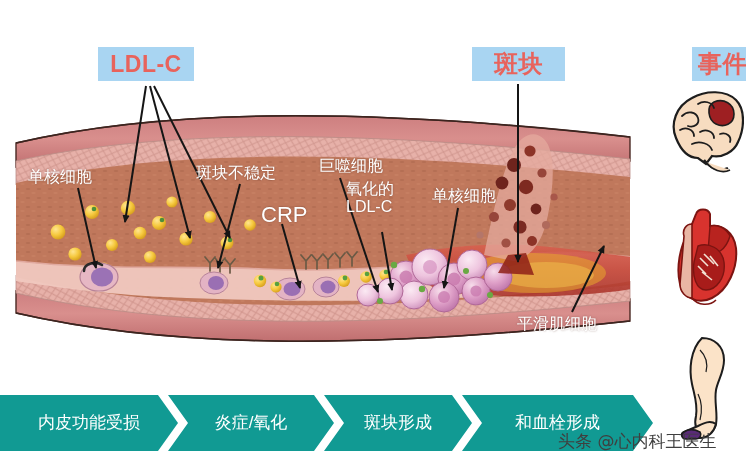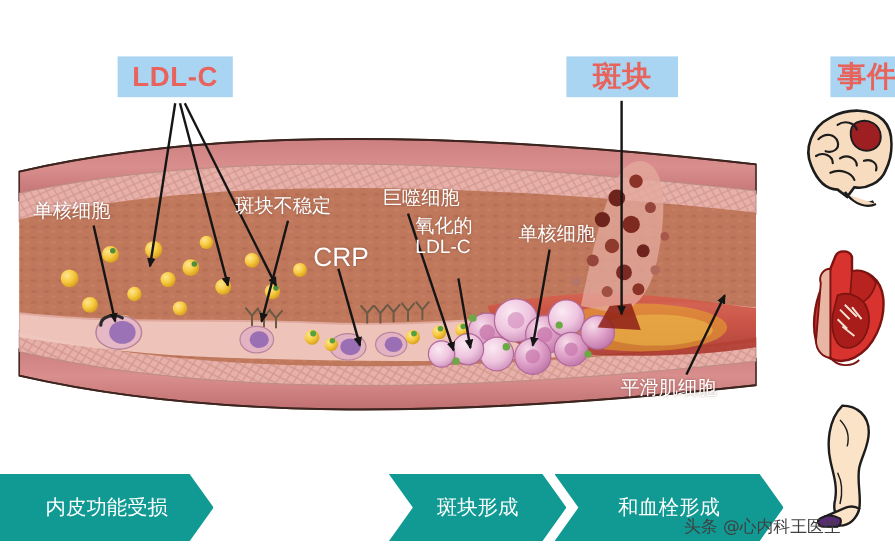--- a/index.html
+++ b/index.html
@@ -78,24 +78,23 @@
 
   
   .organ { position: absolute; }
   #organ-brain { left: 668px; top: 82px; }
   #organ-heart { left: 668px; top: 206px; }
   #organ-leg   { left: 676px; top: 336px; }
 
   
   #watermark {
     position: absolute; left: 558px; top: 430px;
-    font-size: 14px; color: #3f3f3f;
+    font-size: 17px; color: #3f3f3f;
     white-space: nowrap;
     font-family: "DejaVu Sans", sans-serif;
-    margin-left: 12px;
   }
 </style>
 </head>
 <body>
 
 <div id="stage">
 
   <div class="blue-box" id="box-ldlc">LDL-C</div>
   <div class="blue-box" id="box-plaque">斑块</div>
   <div class="blue-box" id="box-event">事件</div>
@@ -321,20 +320,23 @@
     <span>氧化的</span><br>
     <span>LDL-C</span>
   </div>
   <div class="lbl" id="lbl-foam">单核细胞</div>
   <div class="lbl" id="lbl-smc">平滑肌细胞</div>
 
   <div id="flowbar">
     <div class="chev notch" id="chev0">
       <span>内皮功能受损</span>
     </div>
+    <div class="chev notch-in" id="chev1">
+      <span>炎症/氧化</span>
+    </div>
     <div class="chev notch-in" id="chev2">
       <span>斑块形成</span>
     </div>
     <div class="chev notch-in" id="chev3">
       <div>
         <div>和血栓形成</div>
       </div>
     </div>
   </div>
 

